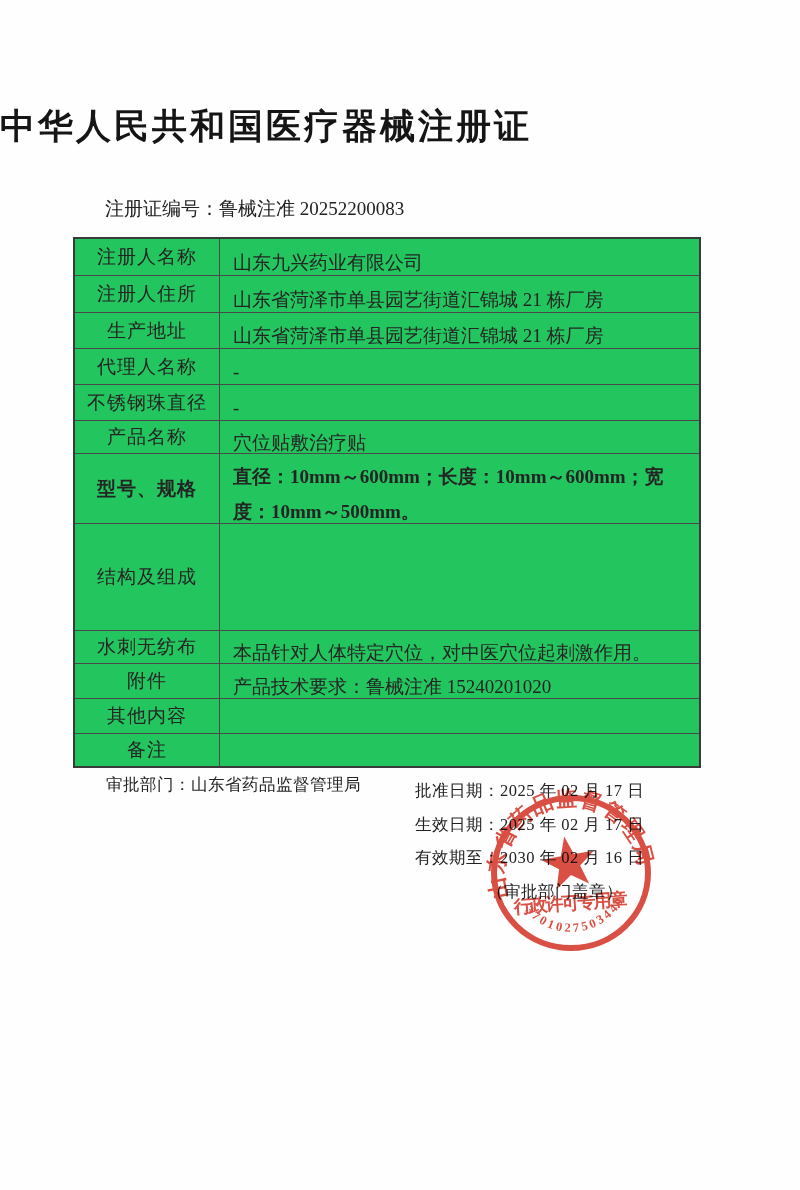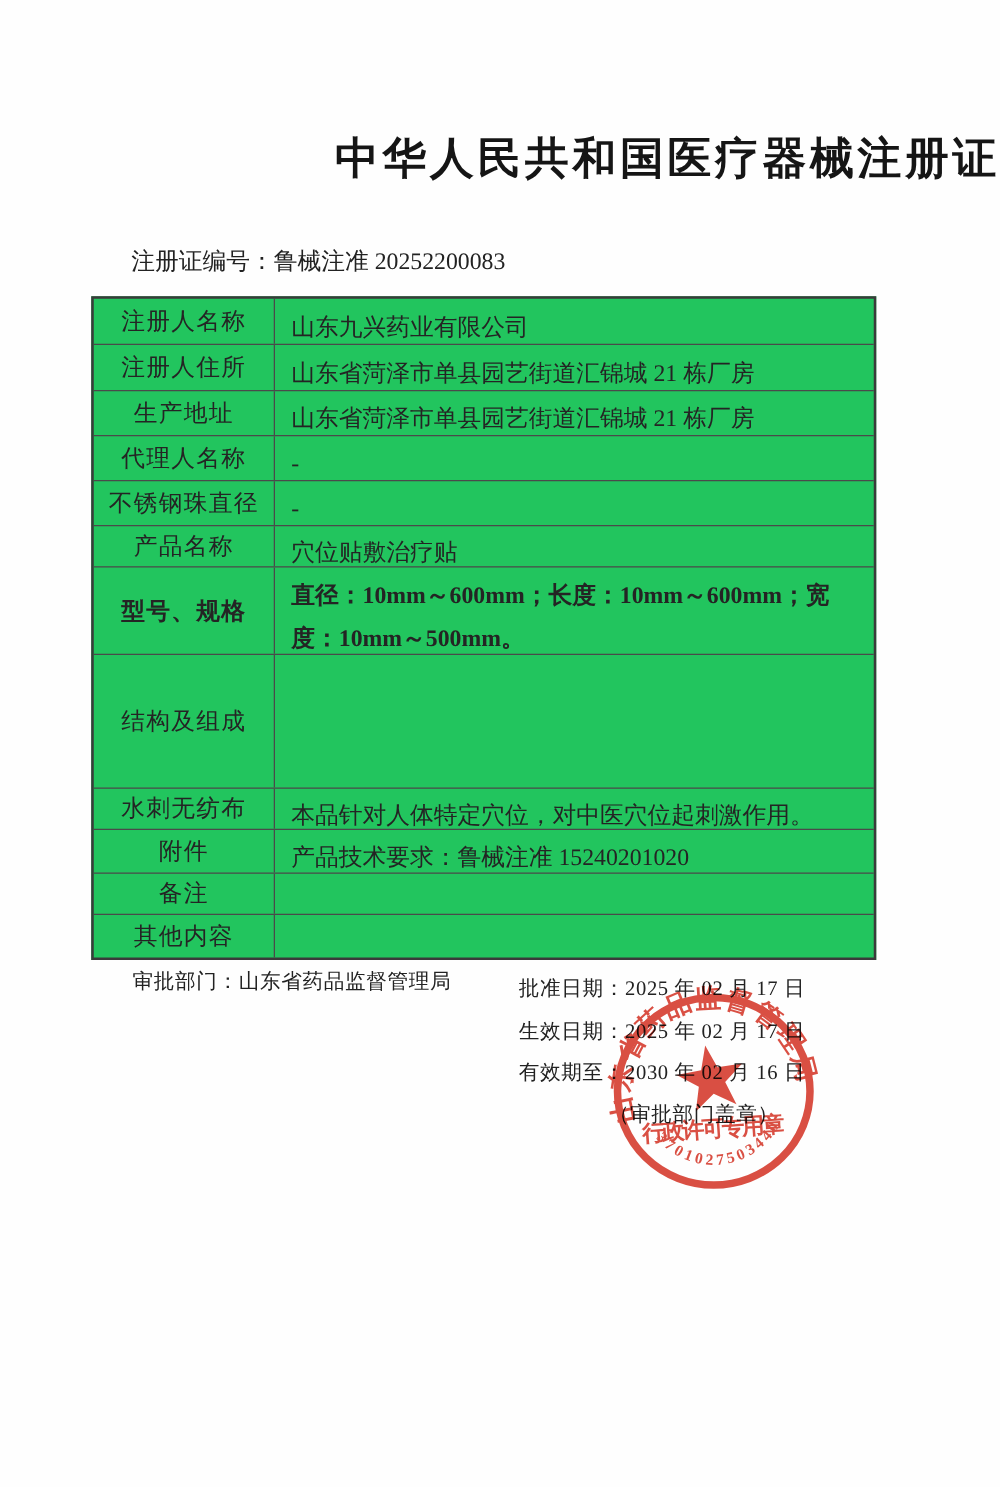--- a/index.html
+++ b/index.html
@@ -14,21 +14,21 @@
     width: 800px;
     height: 1190px;
     background: #fefefe;
     overflow: hidden;
   }
   .cert-title {
     position: absolute;
     top: 103px;
     left: 0;
     width: 100%;
-    text-align: right;
+    text-align: left;
     font-size: 35px;
     font-weight: bold;
     letter-spacing: 3px;
     color: #151515;
   }
   .reg-line {
     position: absolute;
     top: 196px;
     left: 105px;
     font-size: 19px;
@@ -153,26 +153,26 @@
       <div class="label-cell">结构及组成</div>
     </div>
     <div class="t-row h33">
       <div class="label-cell">水刺无纺布</div>
       <div class="value-cell">本品针对人体特定穴位，对中医穴位起刺激作用。</div>
     </div>
     <div class="t-row h35">
       <div class="label-cell">附件</div>
       <div class="value-cell">产品技术要求：鲁械注准 15240201020</div>
     </div>
+    <div class="t-row h35">
+      <div class="label-cell">其他内容</div>
+      <div class="value-cell"></div>
+    </div>
     <div class="t-row h33">
       <div class="label-cell">备注</div>
-      <div class="value-cell"></div>
-    </div>
-    <div class="t-row h35">
-      <div class="label-cell">其他内容</div>
       <div class="value-cell"></div>
     </div>
   </div>
 
   <div class="footer-dept">
     <span>审批部门：</span><span>山东省药品监督管理局</span>
   </div>
 
   <div class="footer-dates">
     <div>

